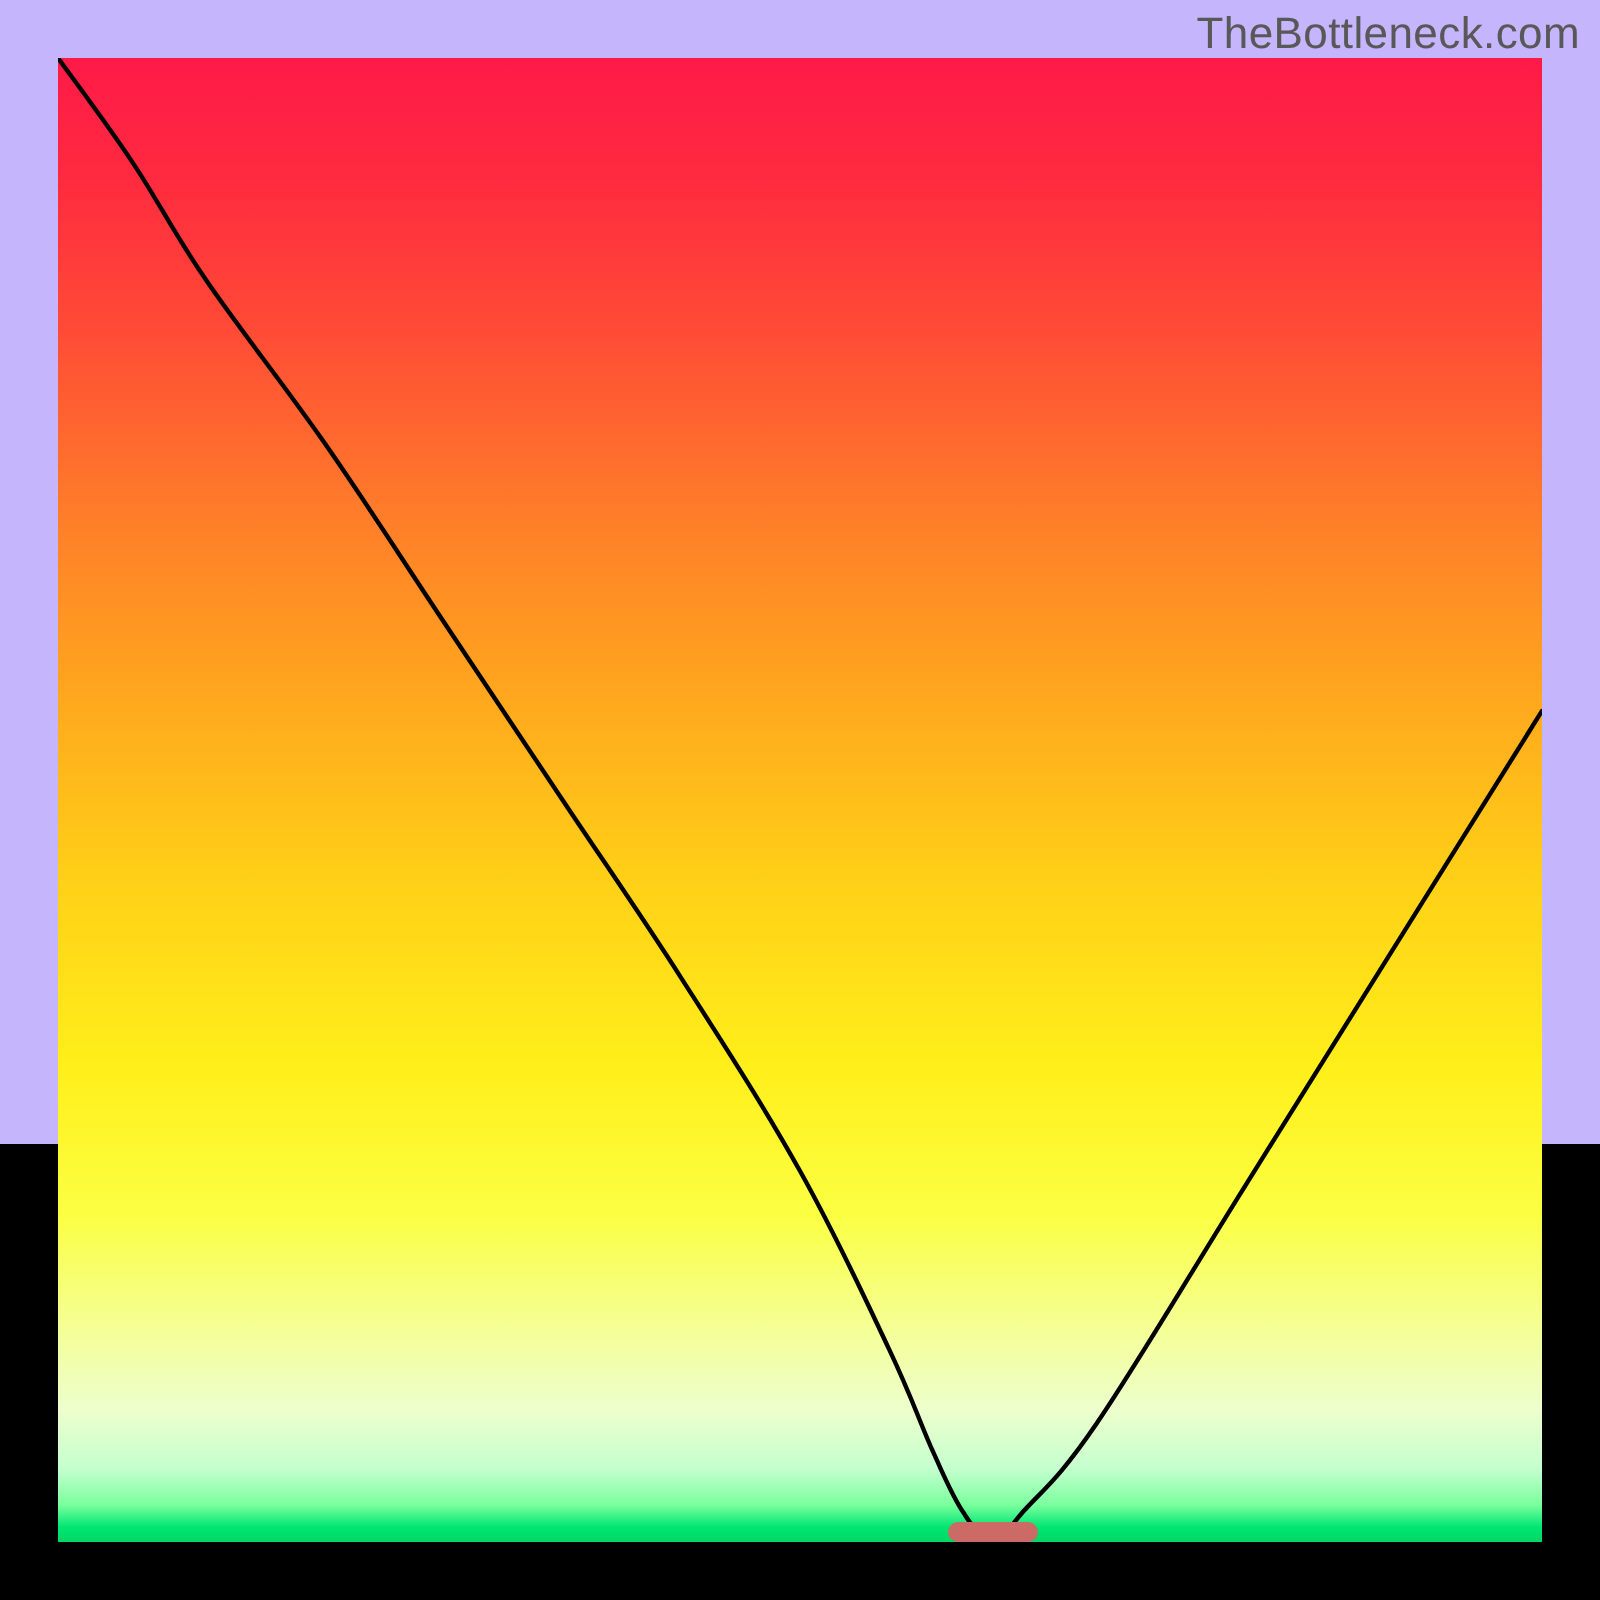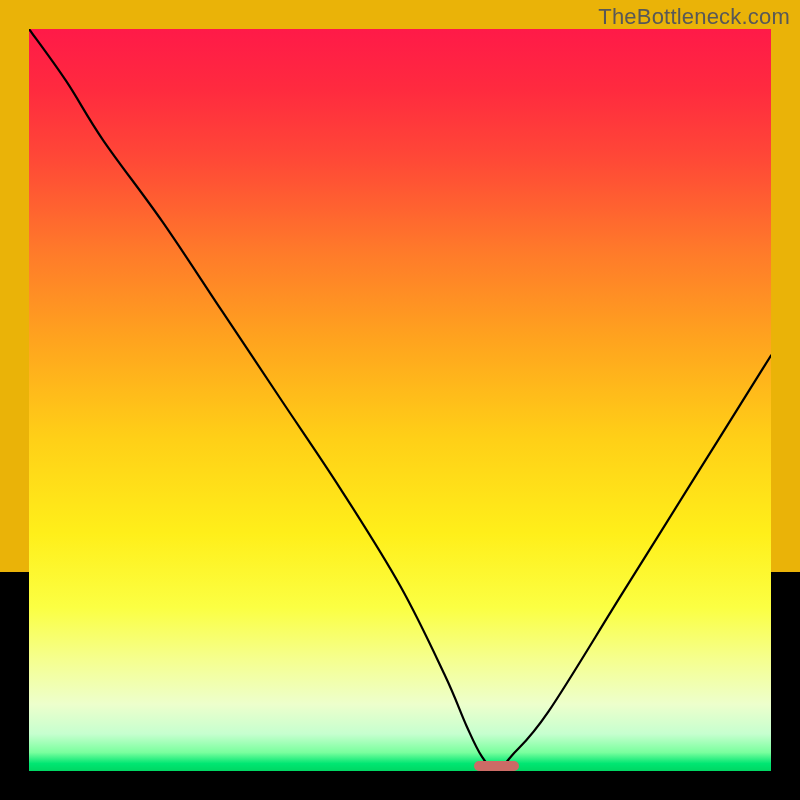--- a/index.html
+++ b/index.html
@@ -9,21 +9,21 @@
     height: 800px;
     background: #000;
     overflow: hidden;
   }
   .frame {
     position: absolute;
     left: 0;
     top: 0;
     width: 800px;
     height: 572px;
-    background: #eab308;
+    background: #c4b5fd;
   }
   .plot-area {
     position: absolute;
     left: 29px;
     top: 29px;
     width: 742px;
     height: 742px;
     overflow: hidden;
     background: linear-gradient(to bottom,
       #ff1a48 0%,

